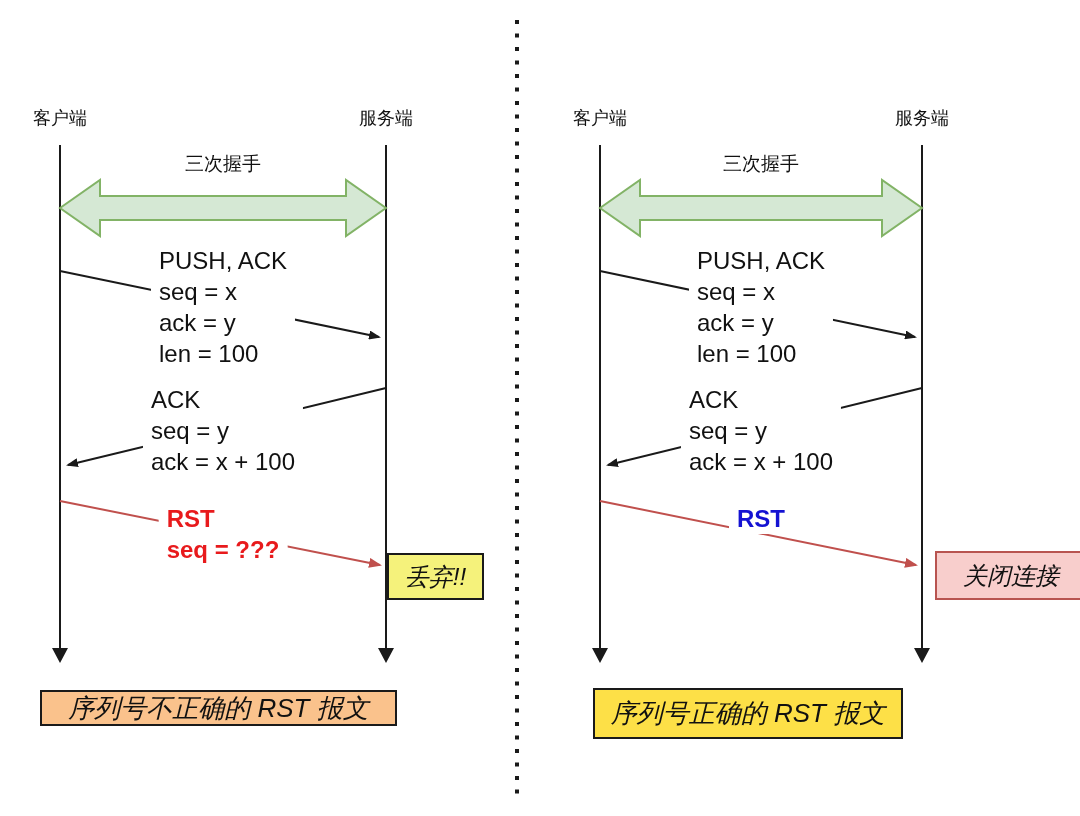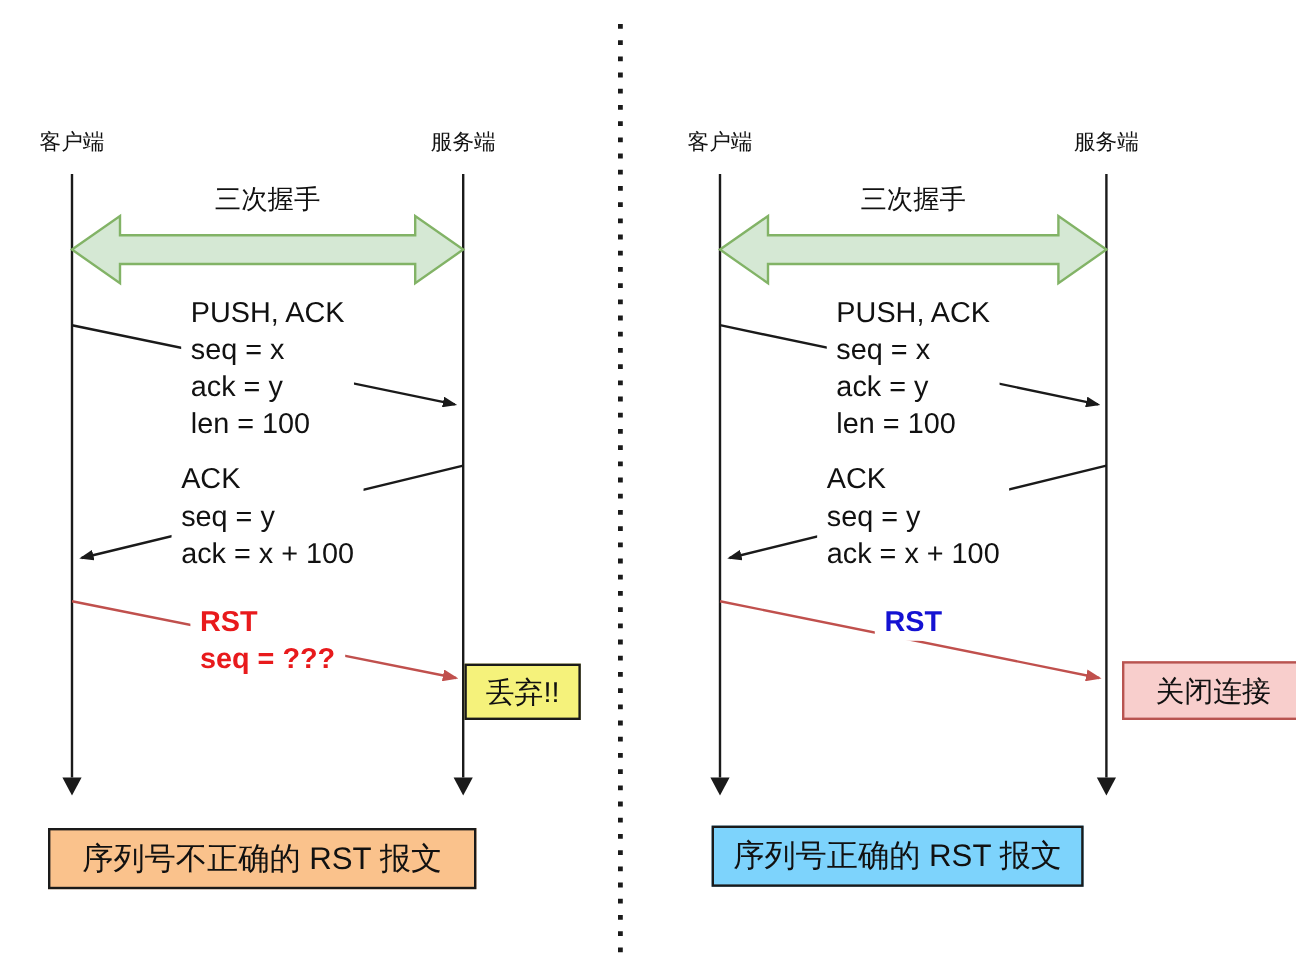--- a/index.html
+++ b/index.html
@@ -3,30 +3,30 @@
 <meta charset="utf-8">
 <style>
   html,body{margin:0;padding:0;background:#fff;}
   .canvas{
     position:relative;width:1080px;height:816px;background:#fff;overflow:hidden;
     font-family:"Liberation Sans","DejaVu Sans",sans-serif;color:#111;
   }
   .canvas svg{position:absolute;left:0;top:0;z-index:1;}
   .txt{position:absolute;z-index:2;white-space:nowrap;}
   .actor{font-size:18px;transform:translateX(-50%);}
-  .hs-label{font-size:22px;transform:translateX(-50%);}
+  .hs-label{font-size:19px;transform:translateX(-50%);}
   .msg{transform:translateX(-50%);text-align:left;background:#fff;padding:0 8px;}
   .msg div{font-size:24px;line-height:31px;}
   .msg.red div{color:#e81a1c;font-weight:bold;}
   .msg.blue div{color:#1412d2;font-weight:bold;}
-  .box{position:absolute;z-index:2;display:flex;align-items:center;justify-content:center;box-sizing:border-box;}
+  .box{position:absolute;z-index:2;display:flex;align-items:center;justify-content:center;box-sizing:border-box;font-style:italic;}
   .result-yellow{background:#f5f27b;border:2px solid #1a1a1a;font-size:24px;}
   .result-pink{background:#f8cecc;border:2px solid #b85450;font-size:24px;}
   .caption-orange{background:#fac28c;border:2px solid #1a1a1a;font-size:26px;}
-  .caption-green{background:#7dd3fc;border:2px solid #1a1a1a;font-size:26px;}
+  .caption-green{background:#fde047;border:2px solid #1a1a1a;font-size:26px;}
 </style>
 </head>
 <body>
 
 <div class="canvas">
 
   <svg width="1080" height="816" viewBox="0 0 1080 816">
     <defs>
       <marker id="arrB" markerWidth="12" markerHeight="9" refX="10" refY="4.5" orient="auto" markerUnits="userSpaceOnUse">
         <path d="M0,0 L12,4.5 L0,9 z" fill="#1a1a1a"></path>
@@ -87,21 +87,21 @@
 
   <div class="txt msg red" style="left:223px;top:503px;">
     <div>RST</div>
     <div>seq = ???</div>
   </div>
 
   <div class="box result-yellow" style="left:387px;top:553px;width:97px;height:47px;">
     <span>丢弃!!</span>
   </div>
 
-  <div class="box caption-orange" style="left:40px;top:690px;width:357px;height:51px;">
+  <div class="box caption-orange" style="left:40px;top:690px;width:357px;height:36px;">
     <span>序列号不正确的 RST 报文</span>
   </div>
 
   <div class="txt actor" style="left:600px;top:106px;">客户端</div>
   <div class="txt actor" style="left:922px;top:106px;">服务端</div>
   <div class="txt hs-label" style="left:761px;top:151px;">三次握手</div>
 
   <div class="txt msg" style="left:761px;top:245px;">
     <div>PUSH, ACK</div>
     <div>seq = x</div>

